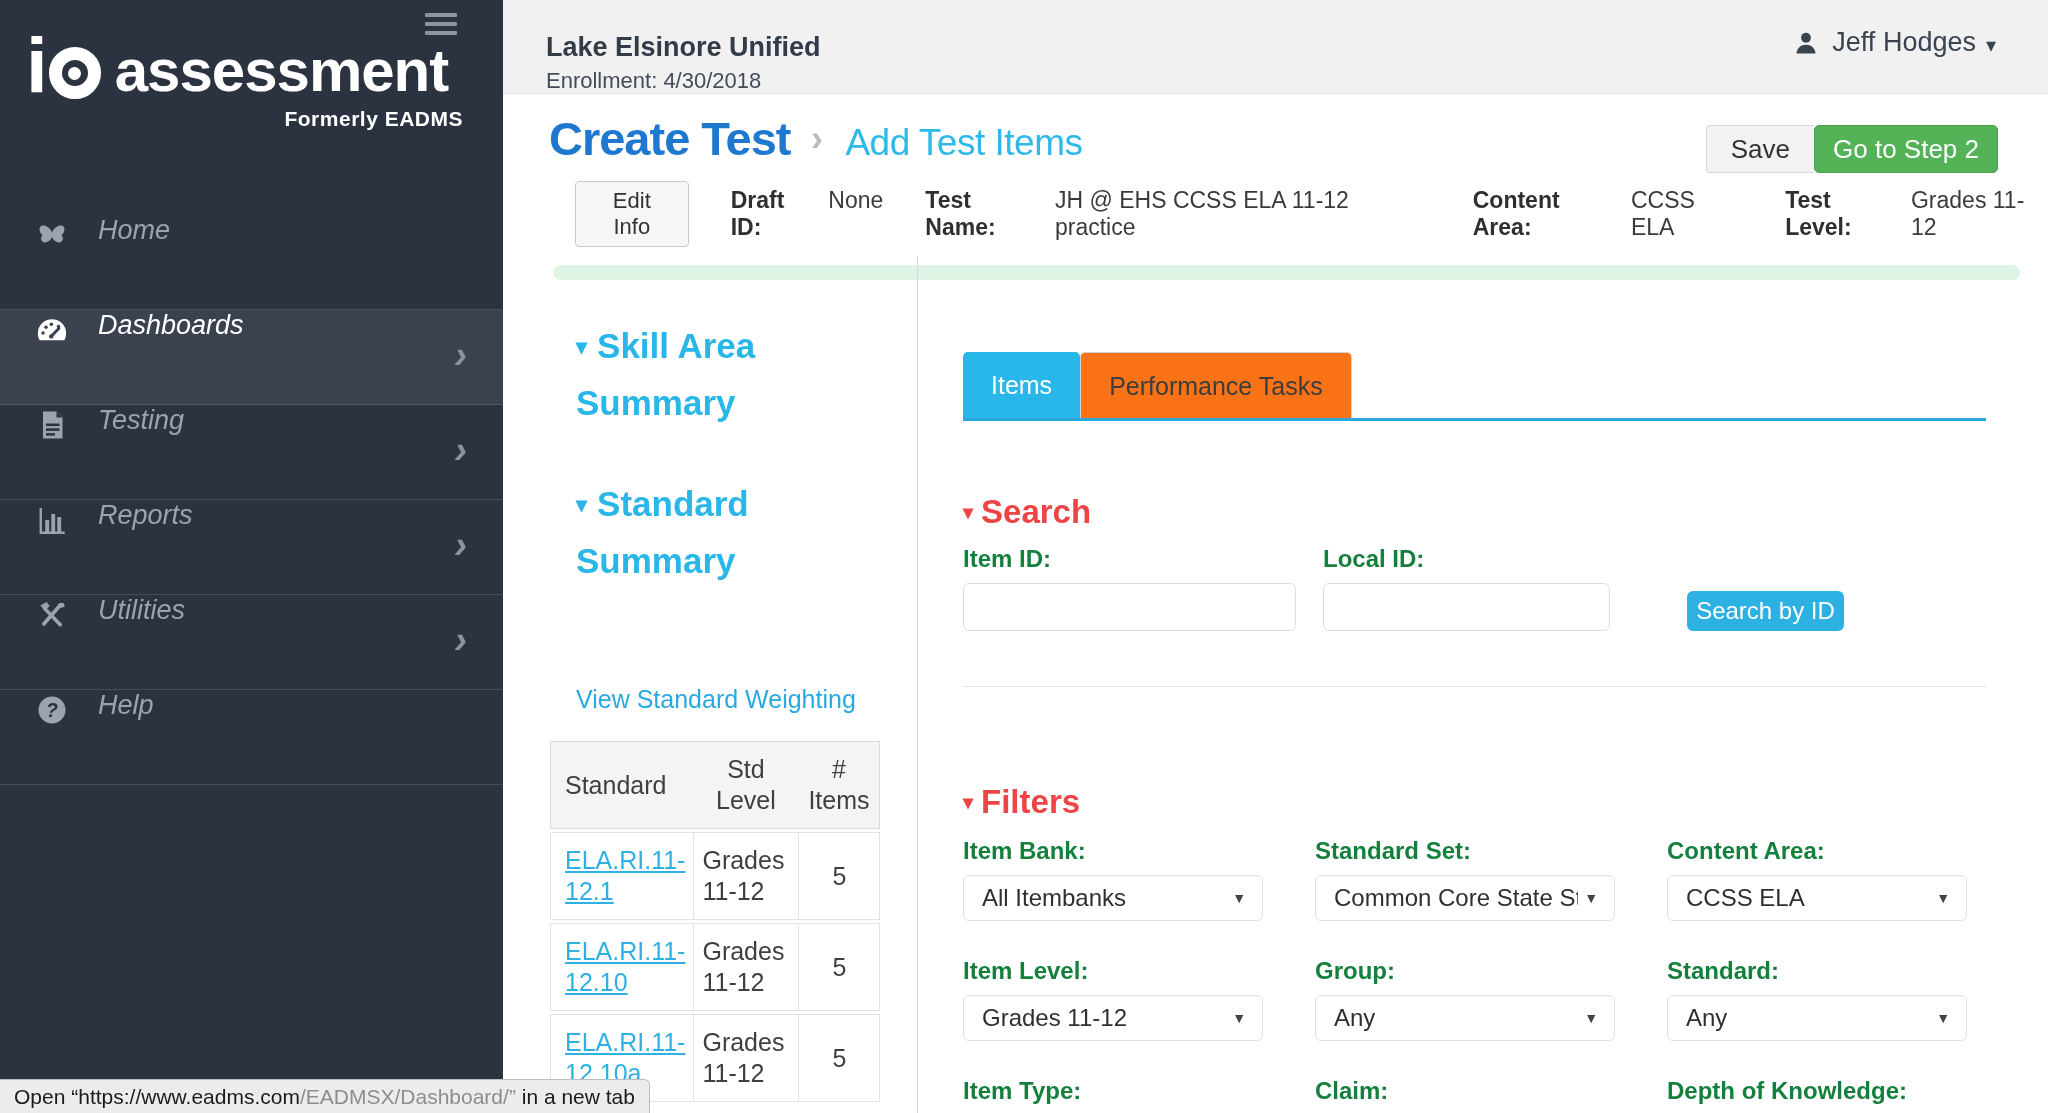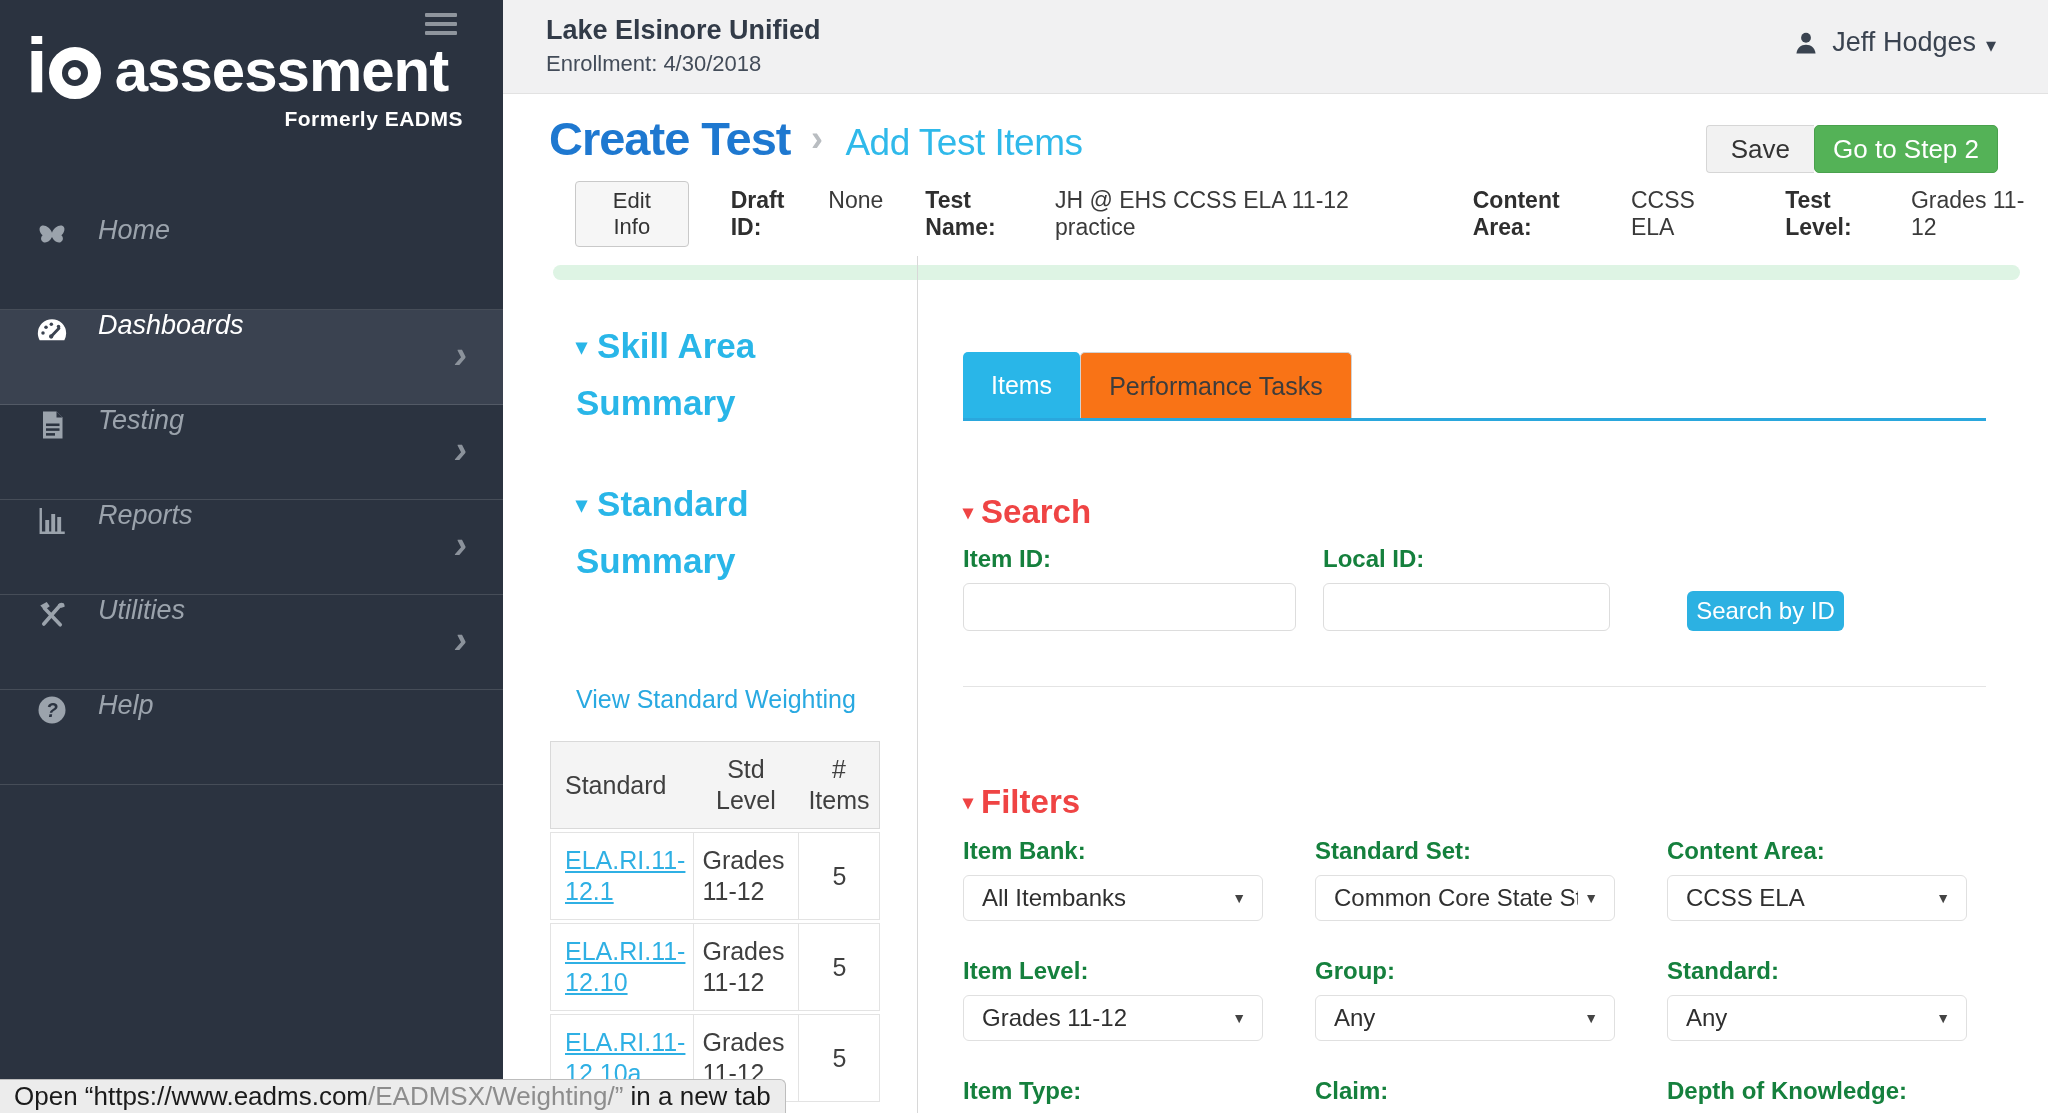--- a/index.html
+++ b/index.html
@@ -21,21 +21,21 @@
   .menu { position:absolute; top:215px; left:0; width:503px; }
   .menu-item { height:95px; display:flex; align-items:flex-start; padding-left:32px; border-bottom:1px solid rgba(255,255,255,0.13); cursor:pointer; position:relative;font-style:italic; }
   .menu-item .mi-icon { width:40px; height:40px; display:flex; align-items:center; justify-content:center; }
   .menu-item .mi-label { font-size:27px; color:#9ba3ac; margin-left:26px; }
   .menu-item.active { background:#3a4250; }
   .menu-item.active .mi-label { color:#ffffff; }
   .menu-item .mi-chevron { position:absolute; right:36px; color:#8b929b; font-size:38px; line-height:38px; font-weight:bold; top:26px; }
 
   
   .header { position:absolute; left:503px; top:0; width:1545px; height:94px; background:#f1f1f2; border-bottom:1px solid #e2e2e2; }
-  .district { position:absolute; left:43px; top:15px; }
+  .district { position:absolute; left:43px; top:32px; }
   .district-name { font-size:27px; font-weight:bold; color:#323b48; }
   .district-enrollment { font-size:22px; color:#434c59; margin-top:5px; }
   .user { position:absolute; right:52px; top:27px; display:flex; align-items:center; cursor:pointer; }
   .user-name { font-size:27px; color:#3a4350; margin-left:12px; }
   .user-caret { font-size:20px; color:#3a4350; margin-left:10px; padding-top:4px; }
 
   
   .main { position:absolute; left:503px; top:95px; width:1545px; height:1018px; background:#fff; }
   .page-head { padding:16px 0 0 46px; position:relative; }
   .page-title { display:inline; font-size:47px; font-weight:bold; color:#1e78d0; letter-spacing:-1px; }
@@ -88,21 +88,21 @@
   .search-divider { border:none; border-top:1px solid #e4e4e4; margin-top:55px; }
 
   .filters-section { margin-top:96px; }
   .filter-grid { display:grid; grid-template-columns:352px 352px 318px; row-gap:36px; margin-top:16px; }
   .filter-grid .field-label { margin-bottom:10px; }
   .select { width:300px; height:46px; border:1px solid #e0e0e0; border-radius:6px; background:#fff; display:flex; align-items:center; padding:0 16px 0 18px; cursor:pointer; position:relative; }
   .select-value { font-size:24px; color:#2f2f2f; white-space:nowrap; overflow:hidden; flex:1; }
   .select-caret { font-size:14px; color:#444; margin-left:6px; }
 
   
-  .status-bar { position:absolute; left:0; bottom:0; height:34px; background:#ececec; border-top:1px solid #bdbdbd; border-right:1px solid #bdbdbd; border-radius:0 6px 0 0; padding:0 14px; display:flex; align-items:center; font-size:26px; z-index:5; }
+  .status-bar { position:absolute; left:0; bottom:0; height:34px; background:#ececec; border-top:1px solid #bdbdbd; border-right:1px solid #bdbdbd; border-radius:0 6px 0 0; padding:0 14px; display:flex; align-items:center; font-size:21px; z-index:5; }
   .status-bar .dark { color:#1b1b1b; }
   .status-bar .gray { color:#8d8d8d; }
   .status-bar .dark2 { color:#1b1b1b; white-space:pre; }
 </style>
 </head>
 <body>
 
 <div class="sidebar">
   <div class="hamburger">
     <div class="bar"></div>
@@ -378,15 +378,15 @@
           </div>
         </div>
       </div>
 
     </div>
   </div>
 </div>
 
 <div class="status-bar">
   <span class="dark">Open “https://www.eadms.com</span>
-    <span class="gray">/EADMSX/Weighting/”</span>
+    <span class="gray">/EADMSX/Dashboard/”</span>
     <span class="dark2"> in a new tab</span>
 </div>
 
 </body></html>

